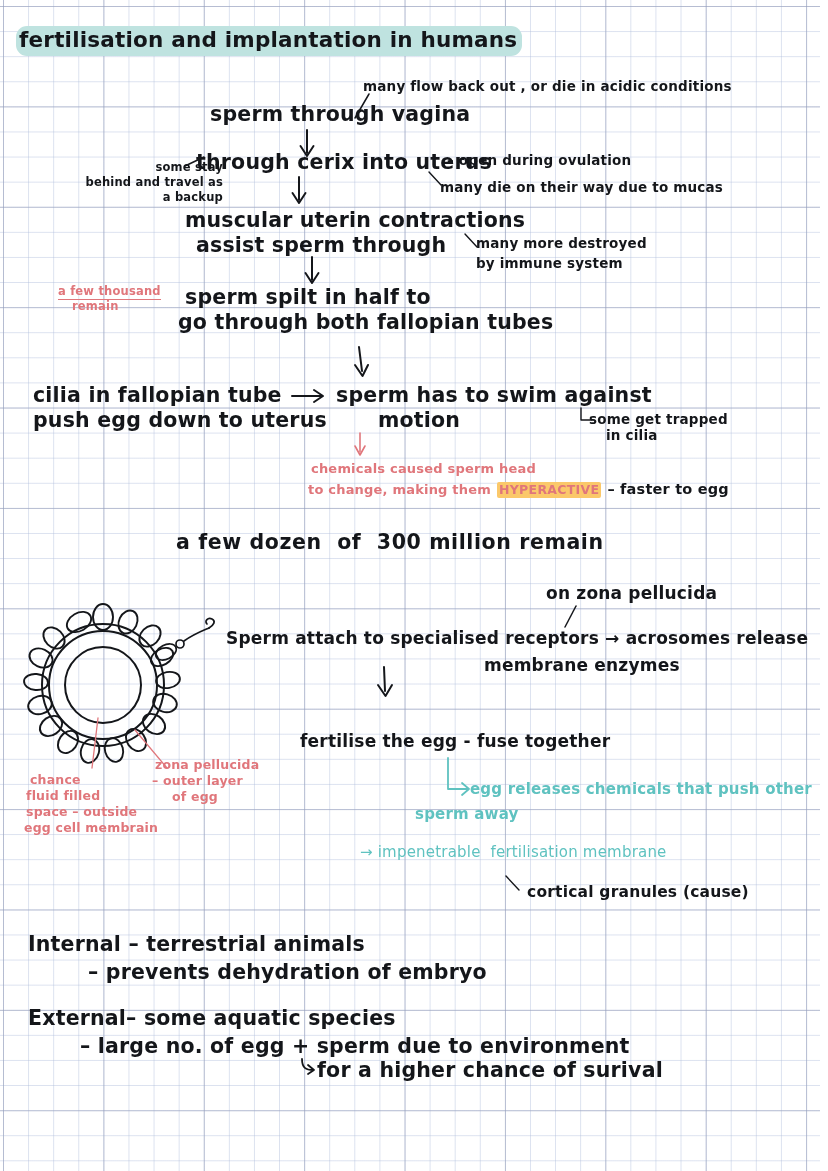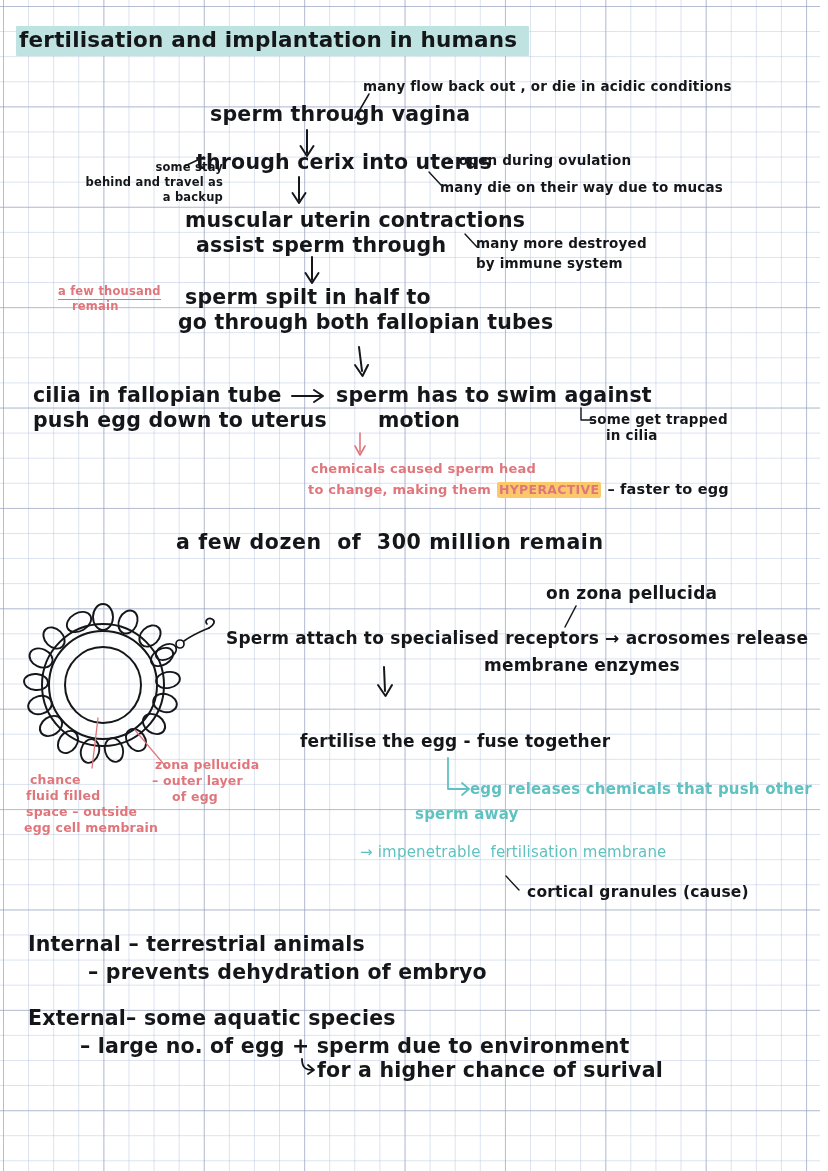--- a/index.html
+++ b/index.html
@@ -50,22 +50,22 @@
   .ink-teal{color:#5fc2c0;}
 
   .big   {font-size:20.5px;font-weight:600;}
   .med   {font-size:17px;font-weight:600;}
   .small {font-size:13.5px;font-weight:600;}
   .tiny  {font-size:11.5px;font-weight:600;}
 
   .title{
     font-size:21.5px;font-weight:600;
     background:#bfe3e0;
-    padding:1px 12px 2px 3px;
-    border-radius:1px;
+    padding:1px 5px 2px 3px;
+    border-radius:11px;
   }
   .hilite-orange{
     background:#fbc86a;
     padding:0 2px;
     border-radius:2px;
     font-size:12.5px;
     letter-spacing:0.3px;
   }
   .underline-pink{
     border-bottom:1.6px solid #e0767b;

